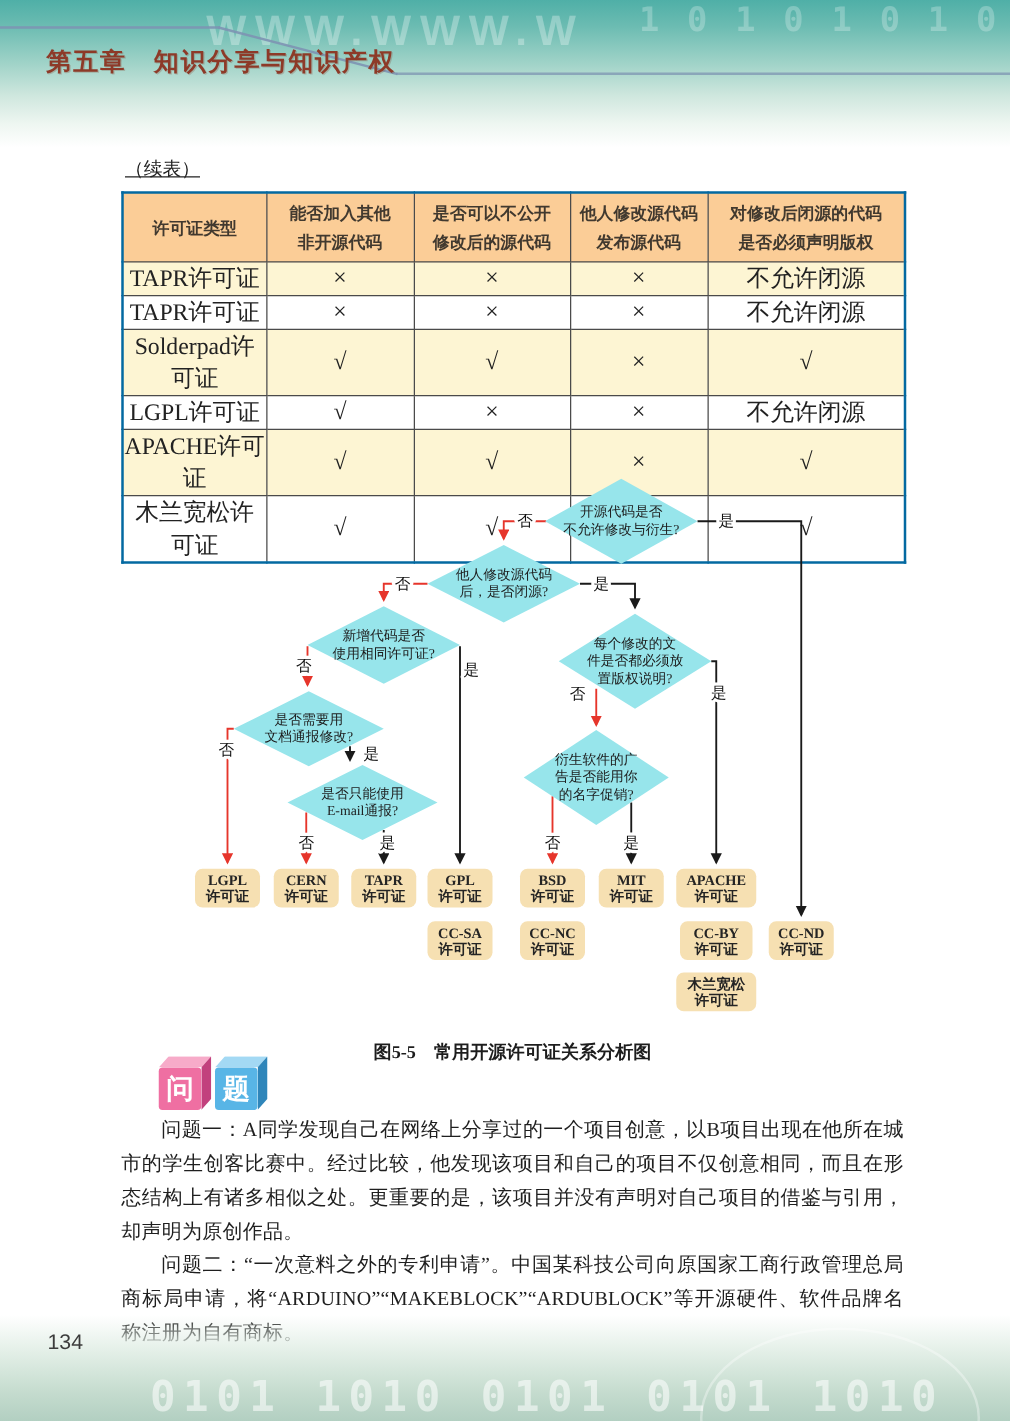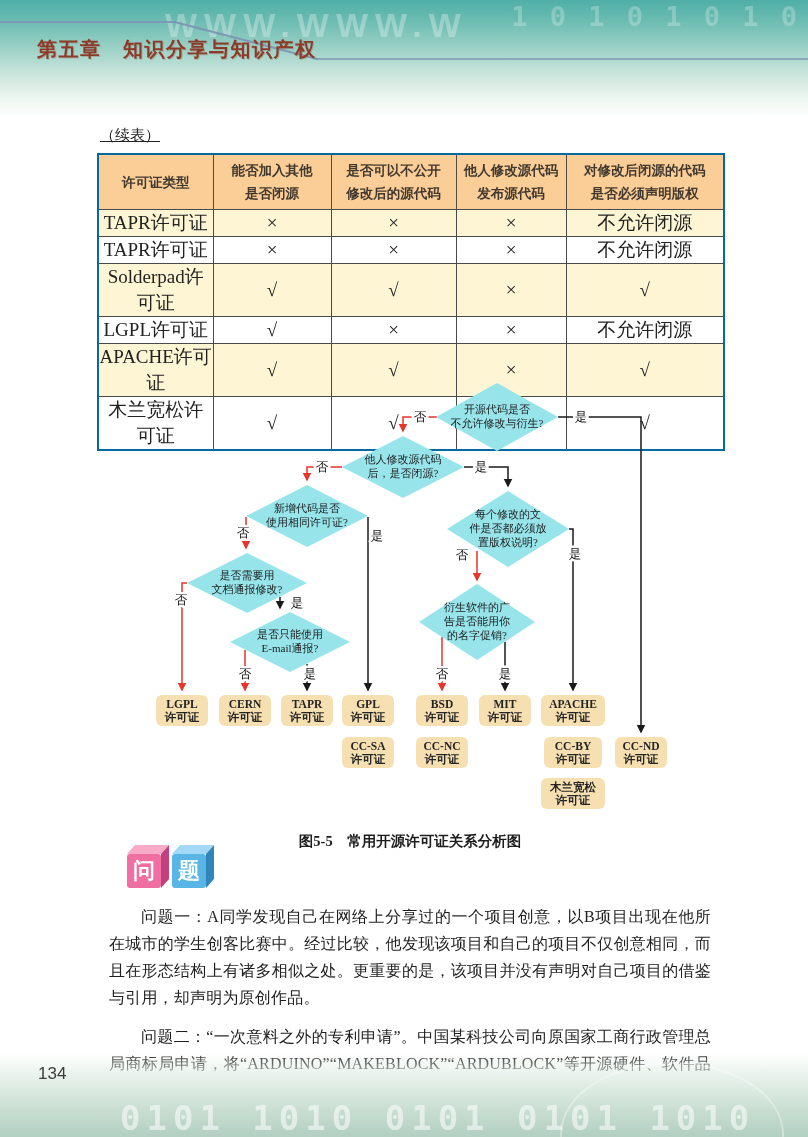--- a/index.html
+++ b/index.html
@@ -62,21 +62,21 @@
               clip-path:polygon(8px 0,8px 34px,0 43px,0 9px);}
   .cube .face{left:0;top:9px;width:34px;height:34px;border-radius:3px;
               display:flex;align-items:center;justify-content:center;
               font:bold 22px "Liberation Sans",sans-serif;color:#fff;}
   .cube.pink .top{background:#f7abc9;} .cube.pink .side{background:#c2417d;} .cube.pink .face{background:#ef6fa2;}
   .cube.blue .top{background:#a3d9f4;} .cube.blue .side{background:#2f86ba;} .cube.blue .face{background:#58b5e6;}
 
   
   .qwrap{left:97px;top:891px;width:626px;font-size:16px;line-height:27px;
          text-align:justify;color:#1f1f1f;letter-spacing:0.2px;}
-  .qwrap p{margin:12px;text-indent:2em;}
+  .qwrap p{margin:0;text-indent:2em;}
 
   
   .ftr{left:0;top:1052px;width:808px;height:85px;
        background:linear-gradient(180deg,rgba(255,255,255,0) 0%,#e3efe7 35%,#c7ddd0 70%,#b2cfc1 100%);
        overflow:hidden;}
   .ftr-bin{left:120px;top:46px;font:bold 34px "DejaVu Sans Mono",monospace;
            color:rgba(255,255,255,0.55);letter-spacing:6px;white-space:nowrap;}
   .ftr-arc{left:560px;top:10px;width:220px;height:140px;border:2px solid rgba(255,255,255,0.35);
            border-radius:50%;}
   .pagenum{left:38px;top:1064px;font:17px "Liberation Sans",sans-serif;color:#3c3c3c;}
@@ -103,21 +103,21 @@
     <col style="width:110px">
       <col style="width:158px">
   </colgroup>
   <thead>
     <tr>
       <th>
           <span>许可证类型</span>
         </th>
       <th>
           <span>能否加入其他</span>
-          <span>是否闭源</span>
+          <span>非开源代码</span>
         </th>
       <th>
           <span>是否可以不公开</span>
           <span>修改后的源代码</span>
         </th>
       <th>
           <span>他人修改源代码</span>
           <span>发布源代码</span>
         </th>
       <th>

